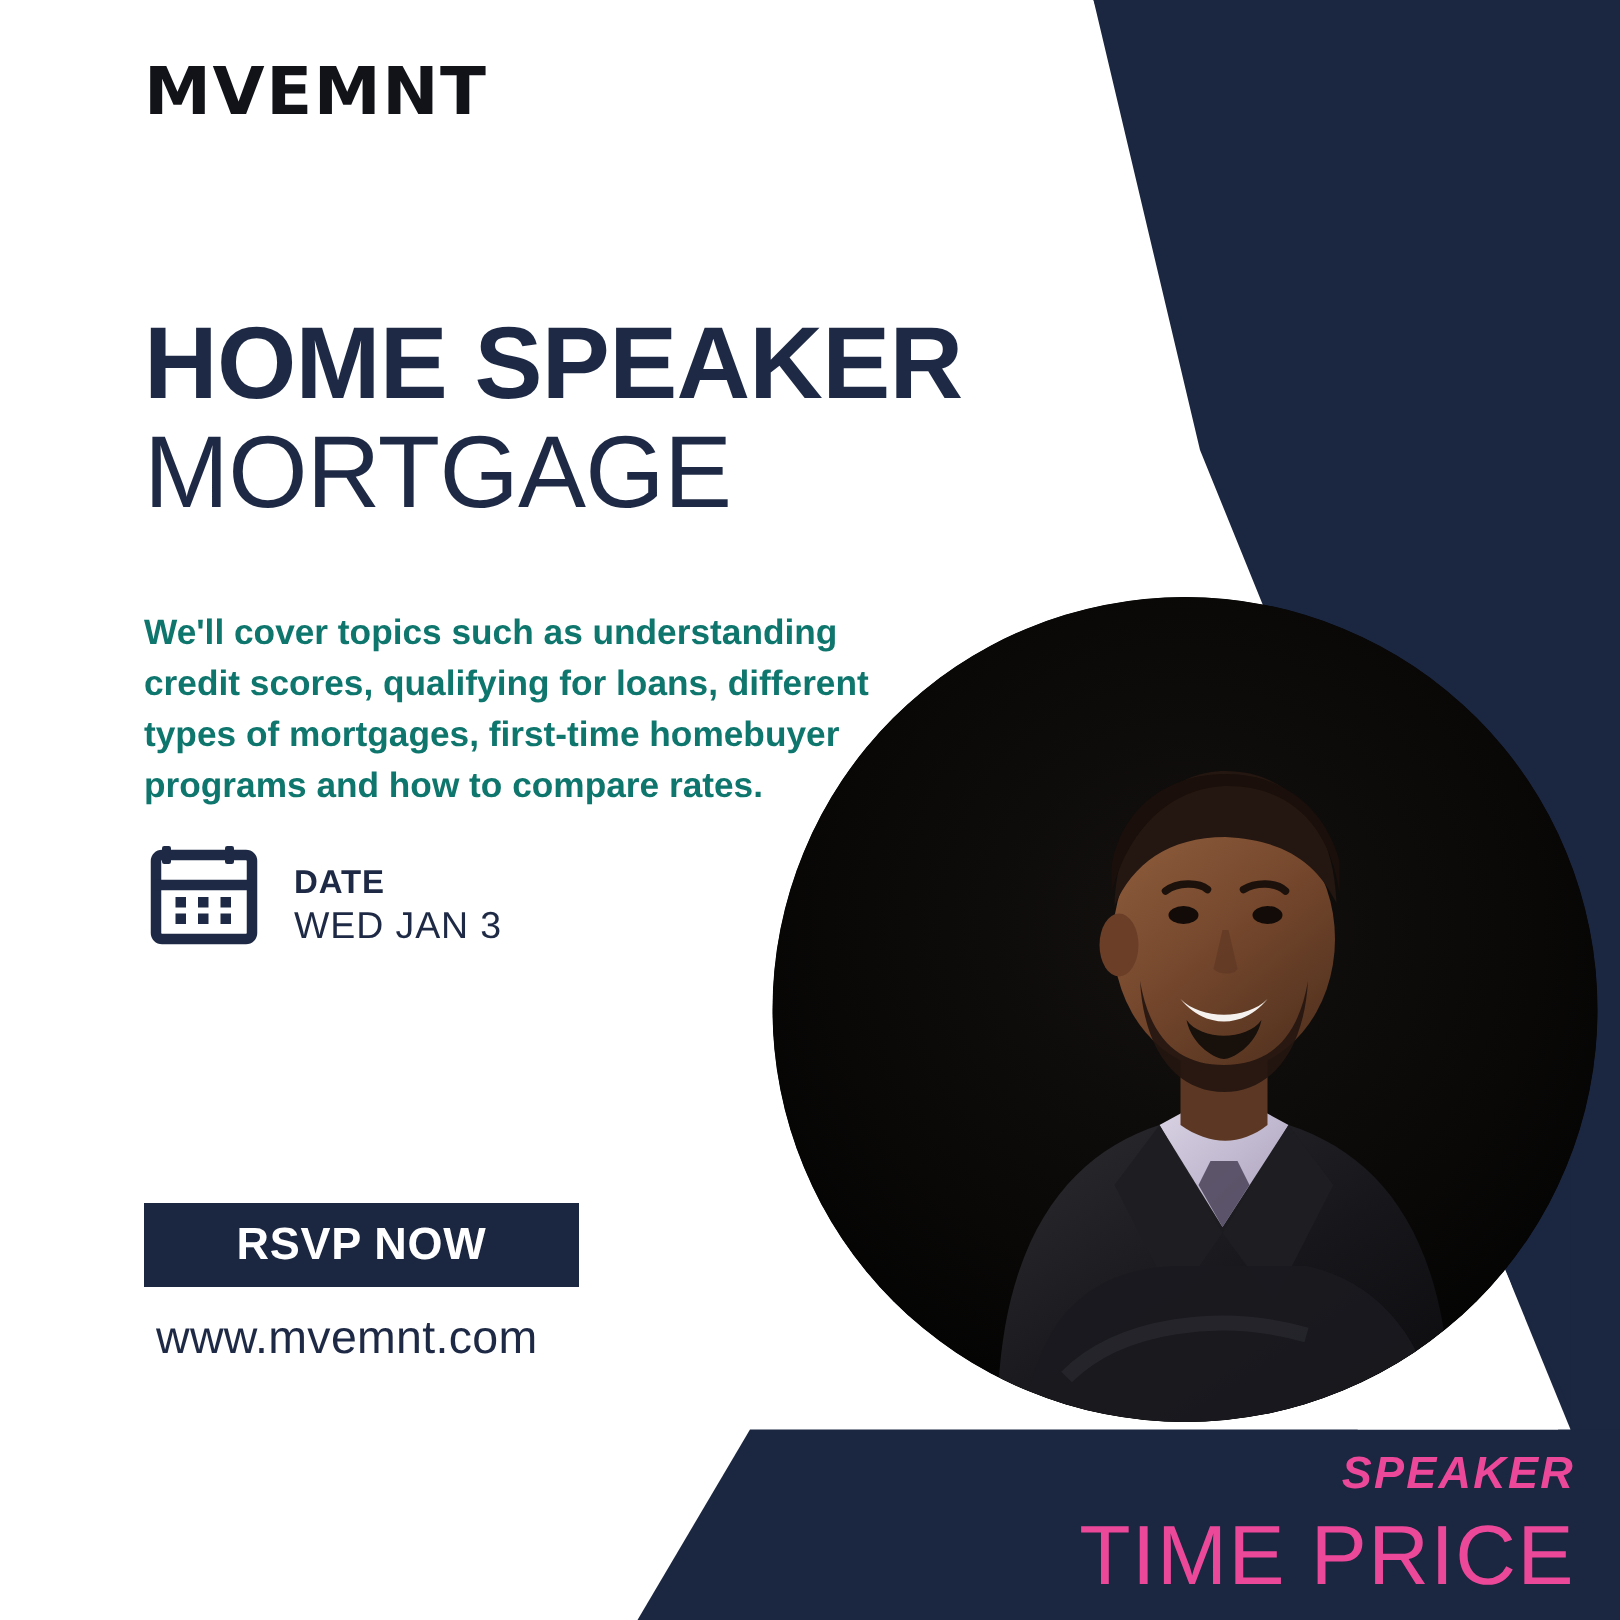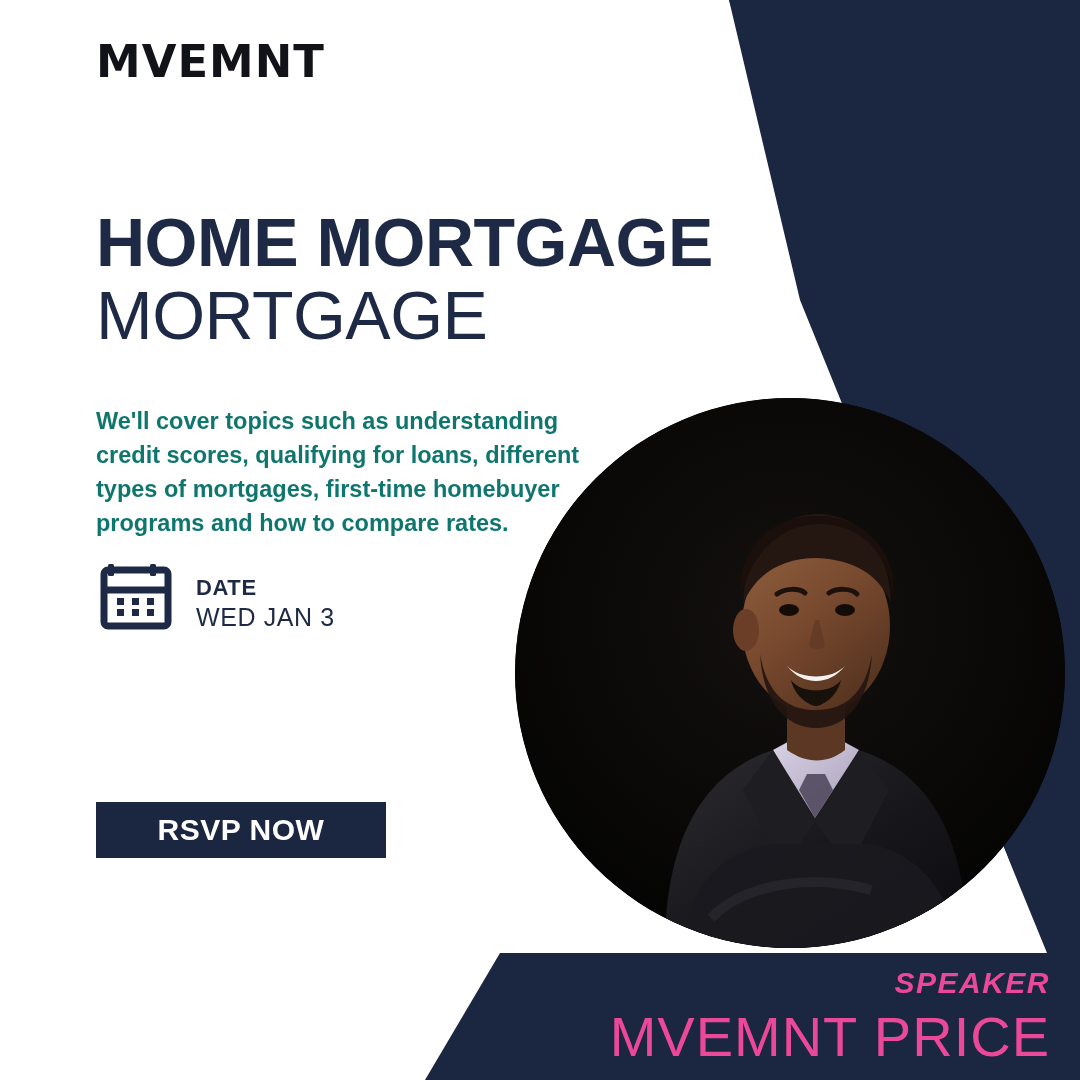--- a/index.html
+++ b/index.html
@@ -272,21 +272,21 @@
 
         <path d="M 168 550 C 176 478 214 448 268 446 L 356 446 C 404 456 436 496 444 550 Z" fill="#1a1a1f" opacity="0.9"></path>
         <path d="M 196 520 C 232 484 300 476 356 492" stroke="#2e2e35" stroke-width="10" fill="none" opacity="0.55"></path>
       </g>
     </svg>
   </div>
 
   <div id="logo">MVEMNT</div>
 
   <h1 id="headline">
-    <span class="line-strong">HOME MORTGAGE</span>
+    <span class="line-strong">HOME SPEAKER</span>
     <span class="line-light">MORTGAGE</span>
   </h1>
 
   <p id="intro-paragraph">We'll cover topics such as understanding credit scores, qualifying for loans, different types of mortgages, first-time homebuyer programs and how to compare rates.</p>
 
   <div class="detail-row" id="detail-date">
     <svg class="detail-icon" viewBox="0 0 72 72" aria-hidden="true">
       <rect x="8" y="4" width="6" height="12" rx="1.5" fill="#1E2A45"></rect>
       <rect x="50" y="4" width="6" height="12" rx="1.5" fill="#1E2A45"></rect>
       <rect x="4" y="10" width="64" height="56" rx="4" fill="none" stroke="#1E2A45" stroke-width="7"></rect>
@@ -300,19 +300,20 @@
     </svg>
     <div class="detail-text">
       <span class="detail-label">DATE</span>
       <span class="detail-value">WED JAN 3</span>
     </div>
   </div>
 
 
   <div id="rsvp-button">RSVP NOW</div>
 
+  <div id="website-url">www.mvemnt.com</div>
 
   <div id="speaker-block">
     <span id="speaker-role">SPEAKER</span>
-    <span id="speaker-name">MVEMNT PRICE</span>
+    <span id="speaker-name">TIME PRICE</span>
   </div>
 
 </div>
 
 </body></html>

